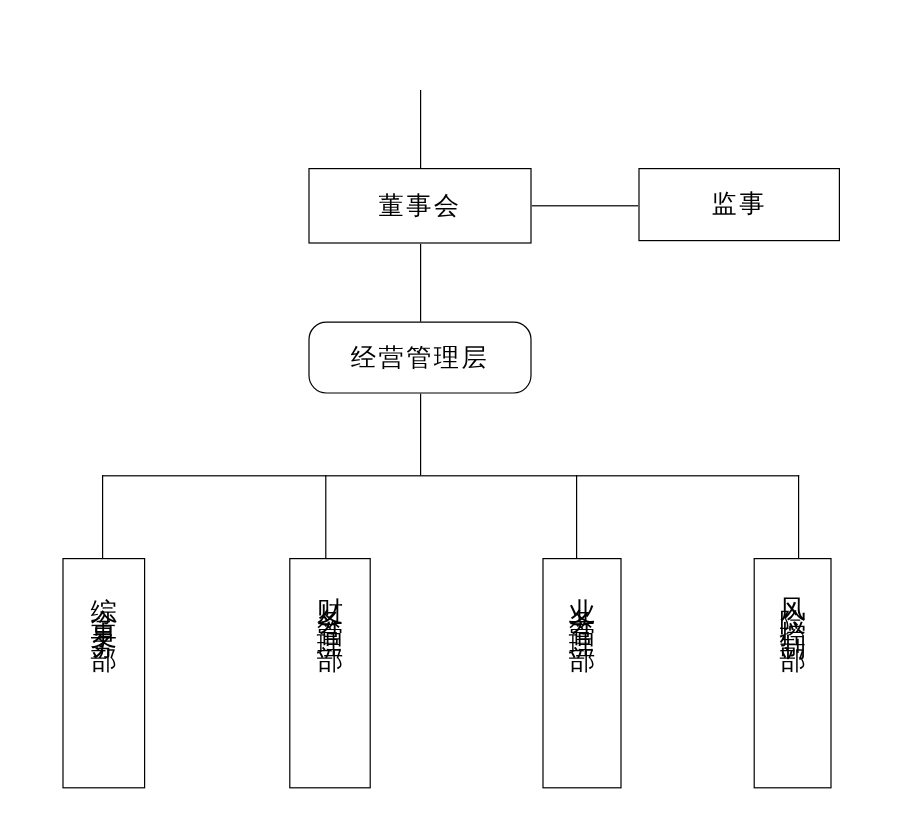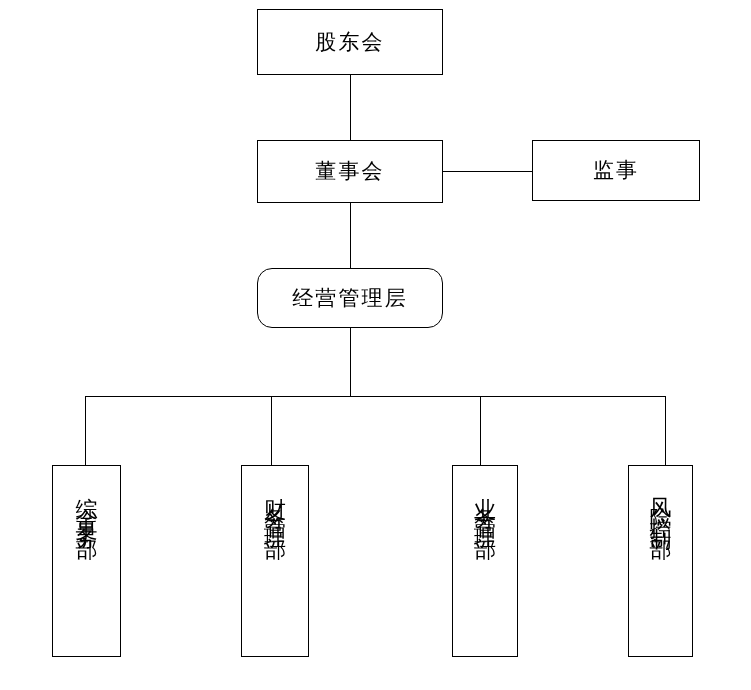--- a/index.html
+++ b/index.html
@@ -66,23 +66,20 @@
 <div id="chart-canvas" style="background: rgb(255, 255, 255);">
     <div class="edge v" style="left: 350px; top: 75px; height: 65px; background: rgb(0, 0, 0);"></div>
     <div class="edge h" style="left: 443px; top: 171px; width: 89px; background: rgb(0, 0, 0);"></div>
     <div class="edge v" style="left: 350px; top: 203px; height: 65px; background: rgb(0, 0, 0);"></div>
     <div class="edge v" style="left: 350px; top: 328px; height: 68px; background: rgb(0, 0, 0);"></div>
     <div class="edge h" style="left: 85px; top: 396px; width: 581px; background: rgb(0, 0, 0);"></div>
     <div class="edge v" style="left: 85px; top: 396px; height: 69px; background: rgb(0, 0, 0);"></div>
     <div class="edge v" style="left: 271px; top: 396px; height: 69px; background: rgb(0, 0, 0);"></div>
     <div class="edge v" style="left: 480px; top: 396px; height: 69px; background: rgb(0, 0, 0);"></div>
     <div class="edge v" style="left: 665px; top: 396px; height: 69px; background: rgb(0, 0, 0);"></div>
-    <div class="node horizontal" style="left: 257px; top: 9px; width: 186px; height: 66px; border-color: rgb(0, 0, 0); color: rgb(0, 0, 0);">
-      <span class="node-label">股东会</span>
-    </div>
     <div class="node horizontal" style="left: 532px; top: 140px; width: 168px; height: 61px; border-color: rgb(0, 0, 0); color: rgb(0, 0, 0);">
       <span class="node-label">监事</span>
     </div>
     <div class="node horizontal" style="left: 257px; top: 140px; width: 186px; height: 63px; border-color: rgb(0, 0, 0); color: rgb(0, 0, 0);">
       <span class="node-label">董事会</span>
     </div>
     <div class="node horizontal" style="left: 257px; top: 268px; width: 186px; height: 60px; border-color: rgb(0, 0, 0); color: rgb(0, 0, 0); border-radius: 15px;">
       <span class="node-label">经营管理层</span>
     </div>
     <div class="node vertical" style="left: 52px; top: 465px; width: 69px; height: 192px; border-color: rgb(0, 0, 0); color: rgb(0, 0, 0);">

